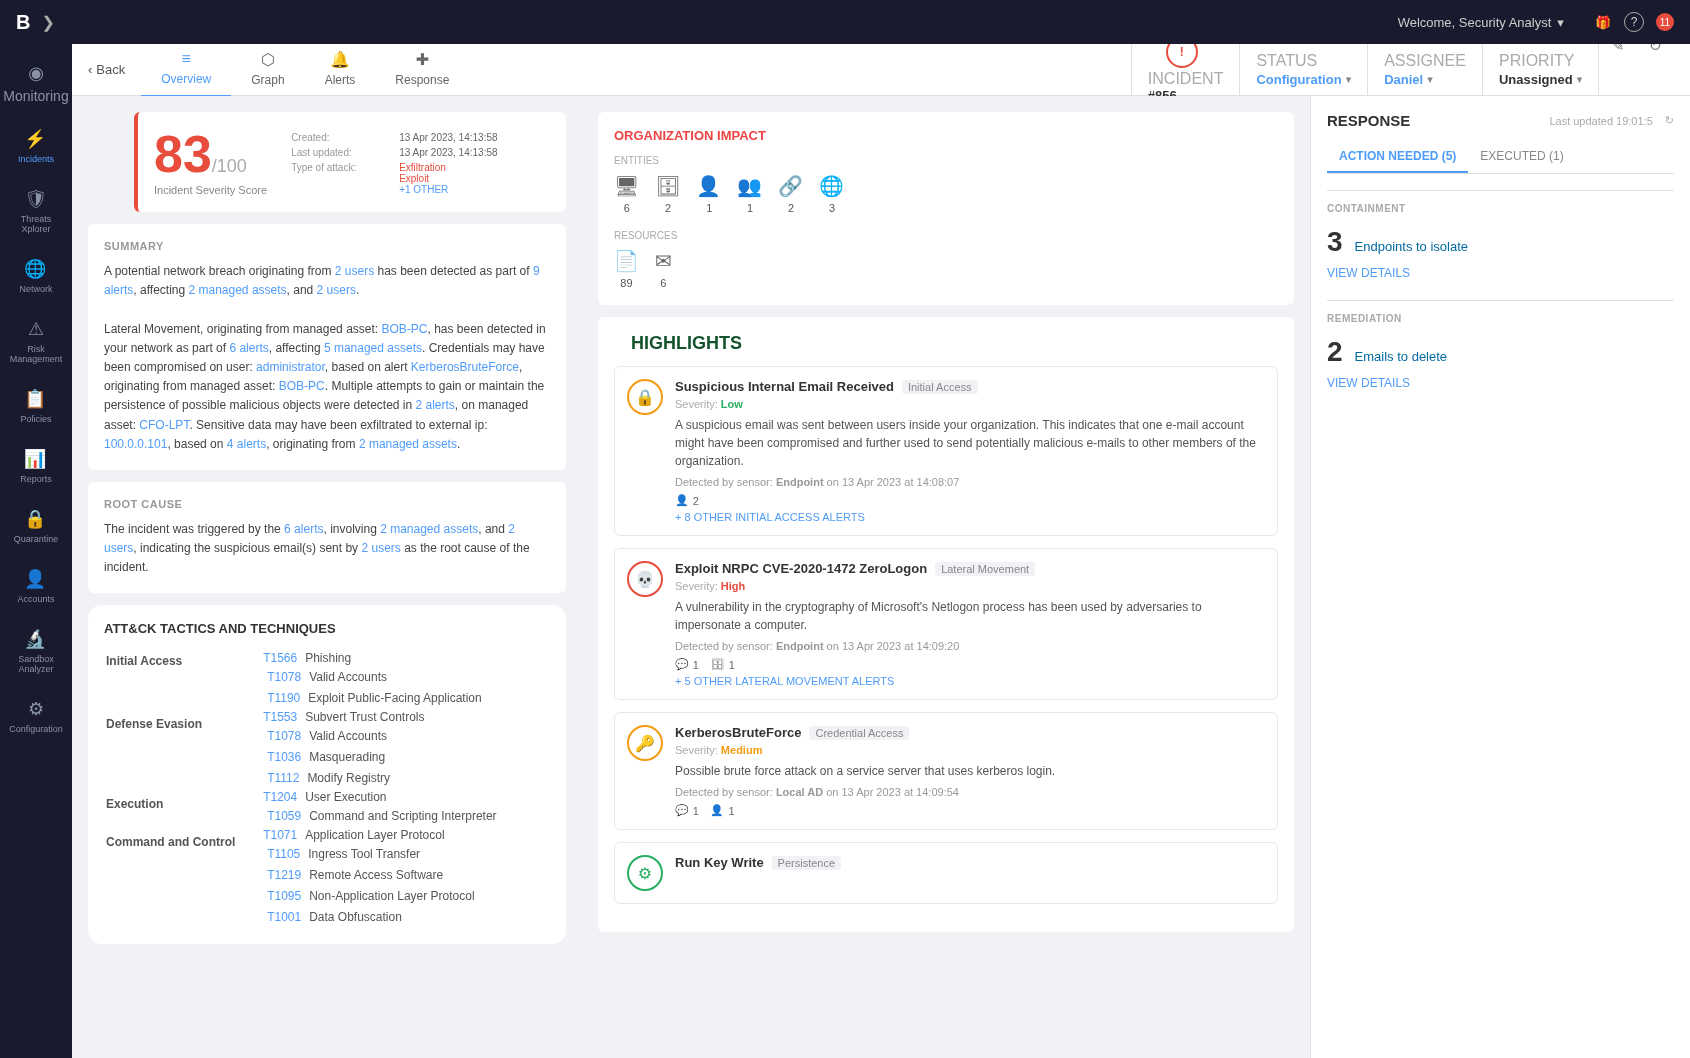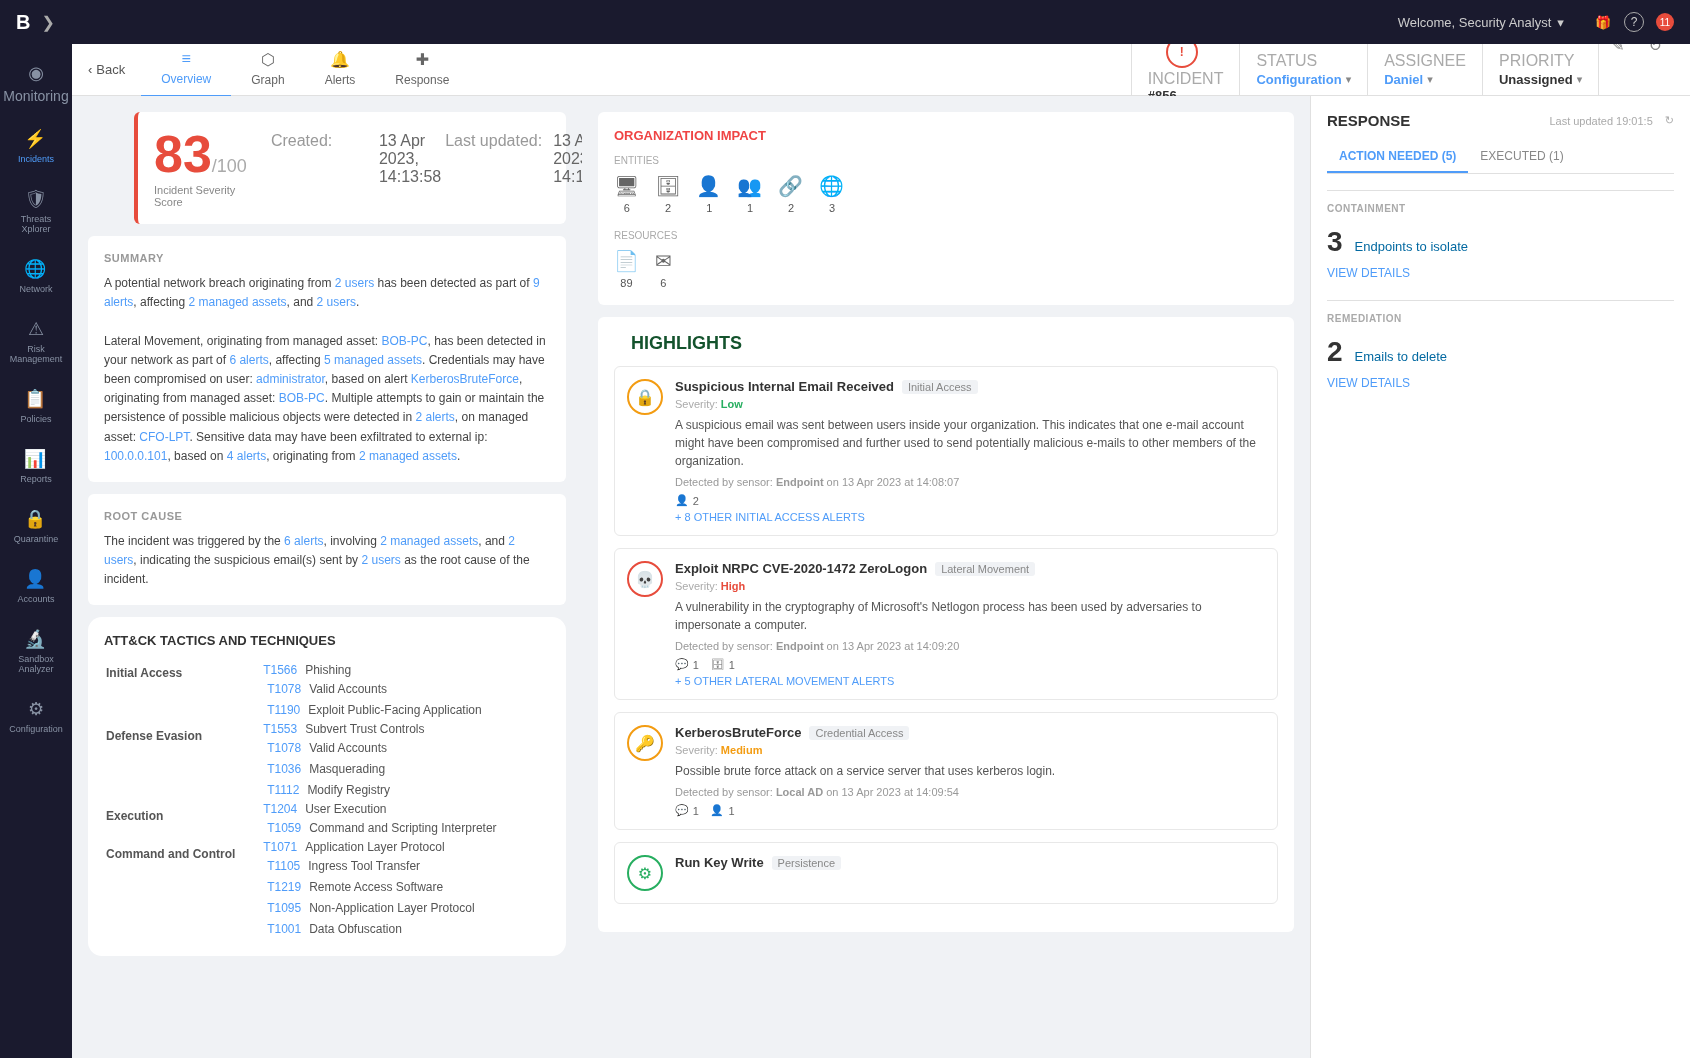--- a/index.html
+++ b/index.html
@@ -49,21 +49,21 @@
 
     
     .left-panel { width: 510px; overflow-y: auto; padding: 16px; background: #f0f2f5; flex-shrink: 0; display: flex; flex-direction: column; gap: 12px; }
 
     
     .score-card { background: #fff; border-radius: 6px; padding: 16px; border-left: 4px solid #e74c3c; margin-left: 46px; }
     .score-row { display: flex; align-items: flex-start; gap: 24px; }
     .score-big { font-size: 52px; font-weight: 700; color: #e74c3c; line-height: 1; }
     .score-denom { font-size: 18px; color: #aaa; }
     .score-label { font-size: 11px; color: #888; margin-top: 4px; }
-    .score-meta { display: flex; gap: 4px; font-size: 16px; color: #666; padding-top: 4px; }
+    .score-meta { display: flex; flex-direction: column; gap: 4px; font-size: 10px; color: #666; padding-top: 4px; }
     .score-meta-row { display: flex; gap: 8px; }
     .score-meta-key { color: #999; min-width: 100px; }
     .attack-type { color: #e74c3c; }
     .more-link { color: #4f9cf9; cursor: pointer; }
 
     
     .section-card { background: #fff; border-radius: 6px; padding: 16px; }
     .section-title { font-size: 11px; font-weight: 700; color: #999; text-transform: uppercase; letter-spacing: 0.5px; margin-bottom: 10px; }
     .summary-text { font-size: 12px; color: #444; line-height: 1.6; }
     .link-blue { color: #4f9cf9; cursor: pointer; }

